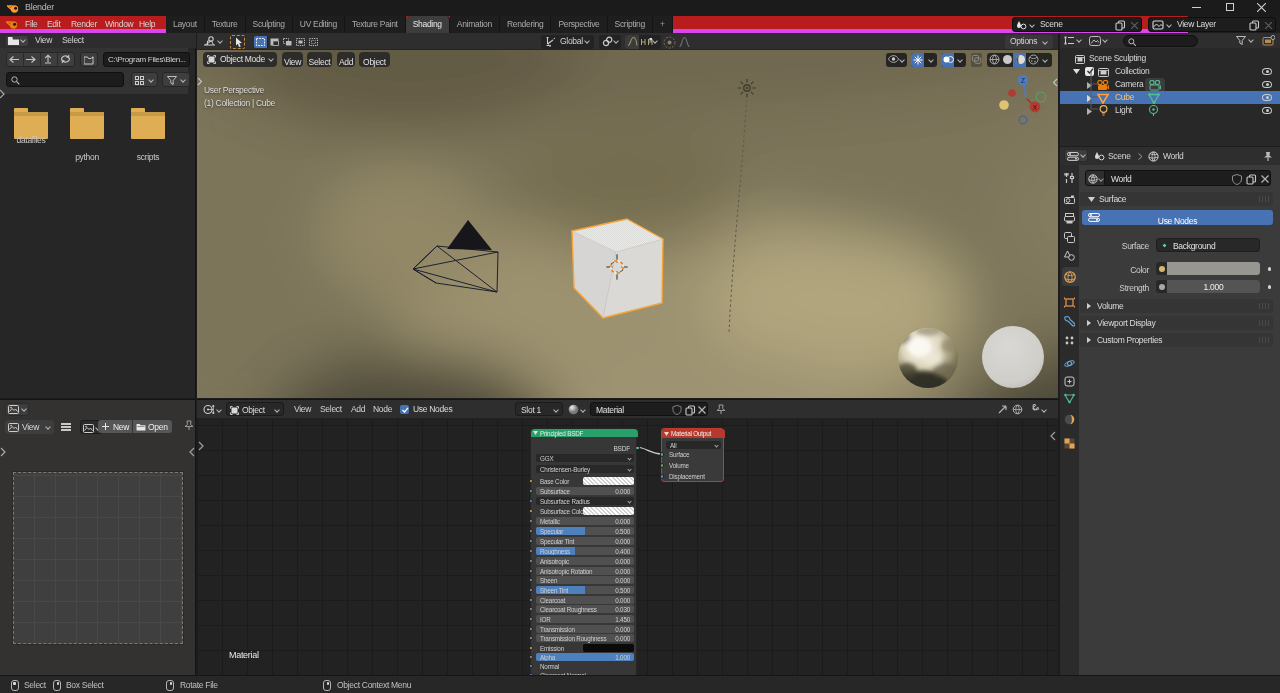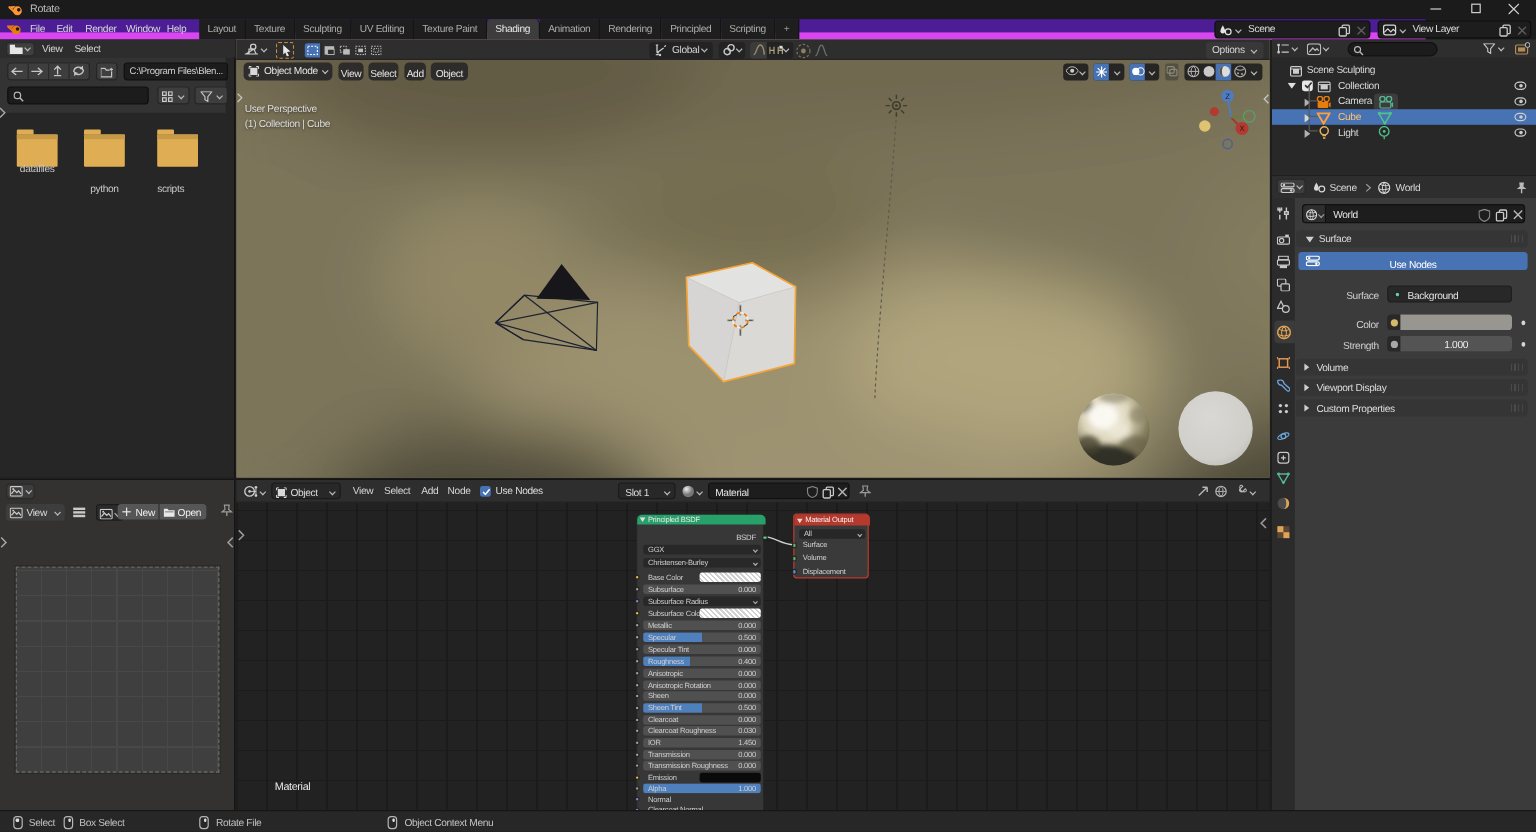--- a/index.html
+++ b/index.html
@@ -26,49 +26,49 @@
 .vbtn{top:18.5px;height:15px;background:rgba(40,40,40,0.92);border-radius:4px;text-align:center;line-height:15px}
 </style></head>
 <body>
 <div class="abs" id="titlebar" style="left:0;top:0;width:1280px;height:16px;background:#1b1b1b">
  <svg class="abs" style="left:7px;top:2px" width="13" height="12" viewBox="0 0 13 12">
       <circle cx="7.5" cy="7" r="3.7" fill="#ff9632"></circle>
       <circle cx="8.6" cy="6.2" r="1.5" fill="#1b1b1b"></circle>
       <path d="M0 3.5 L6 3 L3.5 5.5 Z" fill="#ff9632"></path>
       <path d="M0 3.5 L5.5 8.5" stroke="#ff9632" stroke-width="1.6"></path>
     </svg>
- <span class="abs t" style="left:25px;top:2px;color:#b9b9b9;font-size:9px">Rotate</span>
+ <span class="abs t" style="left:25px;top:2px;color:#b9b9b9;font-size:9px">Blender</span>
  <span class="abs" style="left:1192px;top:7px;width:9px;height:1px;background:#cfcfcf"></span>
  <span class="abs" style="left:1226px;top:3px;width:8px;height:8px;border:1px solid #cfcfcf"></span>
  <svg class="abs" style="left:1257px;top:3px" width="9" height="9">
       <path d="M0 0 L9 9 M9 0 L0 9" stroke="#cfcfcf" stroke-width="1.1"></path>
     </svg>
 </div>
-<div class="abs" id="menubar" style="left:0;top:16px;width:1188px;height:17px;background:#4c1d95;border-bottom:6px solid #d946ef">
+<div class="abs" id="menubar" style="left:0;top:16px;width:1188px;height:17px;background:#b91c1c;border-bottom:4px solid #d946ef">
  <svg class="abs" style="left:6px;top:2px" width="13" height="12" viewBox="0 0 13 12">
       <circle cx="7.5" cy="7" r="3.7" fill="#e87d0d"></circle>
       <circle cx="8.6" cy="6.2" r="1.5" fill="#1b1b1b"></circle>
       <path d="M0 3.5 L6 3 L3.5 5.5 Z" fill="#e87d0d"></path>
       <path d="M0 3.5 L5.5 8.5" stroke="#e87d0d" stroke-width="1.6"></path>
     </svg>
  <span class="abs t" style="left:25px;top:3px;color:#d6d6d6">File</span>
  <span class="abs t" style="left:47px;top:3px;color:#d6d6d6">Edit</span>
  <span class="abs t" style="left:71px;top:3px;color:#d6d6d6">Render</span>
  <span class="abs t" style="left:105px;top:3px;color:#d6d6d6">Window</span>
  <span class="abs t" style="left:139px;top:3px;color:#d6d6d6">Help</span>
  <div class="abs" id="tabs" style="left:166px;top:0;height:17px;display:flex">
   <div class="tab">Layout</div>
       <div class="tab">Texture</div>
       <div class="tab">Sculpting</div>
       <div class="tab">UV Editing</div>
       <div class="tab">Texture Paint</div>
       <div class="tab on">Shading</div>
       <div class="tab">Animation</div>
       <div class="tab">Rendering</div>
-      <div class="tab">Principled</div>
+      <div class="tab">Perspective</div>
       <div class="tab">Scripting</div>
       <div class="tab" style="color:#999">+</div>
  </div>
  <div class="abs" style="left:1012px;top:1px;width:130px;height:15px;background:#1d1d1d;border:1px solid #0e0e0e;border-radius:3px">
    <svg class="abs" style="left:3px;top:2px" width="11" height="10" viewBox="0 0 11 10">
         <path d="M3 1 C3 1 1 4.5 1 6 a2 2 0 0 0 4 0 C5 4.5 3 1 3 1Z" fill="#e4e4e4"></path>
         <circle cx="7.5" cy="6.5" r="2.4" fill="none" stroke="#e4e4e4" stroke-width="1"></circle>
       </svg>
    <span class="chev abs" style="left:17px;top:5px"></span>
    <span class="abs t" style="left:27px;top:1px;color:#dcdcdc">Scene</span>
@@ -158,21 +158,21 @@
           <path d="M0.5 0.5 h9 L6.2 4.5 V8.5 L3.8 7 V4.5 Z" fill="none" stroke="#cdcdcd" stroke-width="0.9"></path>
         </svg>
    <span class="chev abs" style="left:18px;top:5px"></span>
   </div>
  </div>
  <div class="folder" style="left:14px;top:79px"></div>
  <div class="folder" style="left:70px;top:79px"></div>
  <div class="folder" style="left:131px;top:79px"></div>
  <span class="abs t" style="left:14px;top:102px;width:34px;text-align:center;color:#c9c9c9">datafiles</span>
  <span class="abs t" style="left:70px;top:119px;width:34px;text-align:center;color:#c9c9c9">python</span>
- <span class="abs t" style="left:131px;top:119px;width:34px;text-align:left;color:#c9c9c9">scripts</span>
+ <span class="abs t" style="left:131px;top:119px;width:34px;text-align:center;color:#c9c9c9">scripts</span>
 </div>
 <div class="abs" id="viewport" style="left:197px;top:33px;width:861px;height:365px;background:#877d5c">
 <svg class="abs" style="left:0;top:0" width="861" height="365" viewBox="0 0 861 365">
  <defs>
   <filter id="bl" x="-30%" y="-30%" width="160%" height="160%">
           <feGaussianBlur stdDeviation="28"></feGaussianBlur>
         </filter>
   <radialGradient id="msp" cx="0.4" cy="0.32" r="0.8">
           <stop offset="0" stop-color="#f8f6ee"></stop>
           <stop offset="0.4" stop-color="#ddd6bc"></stop>

